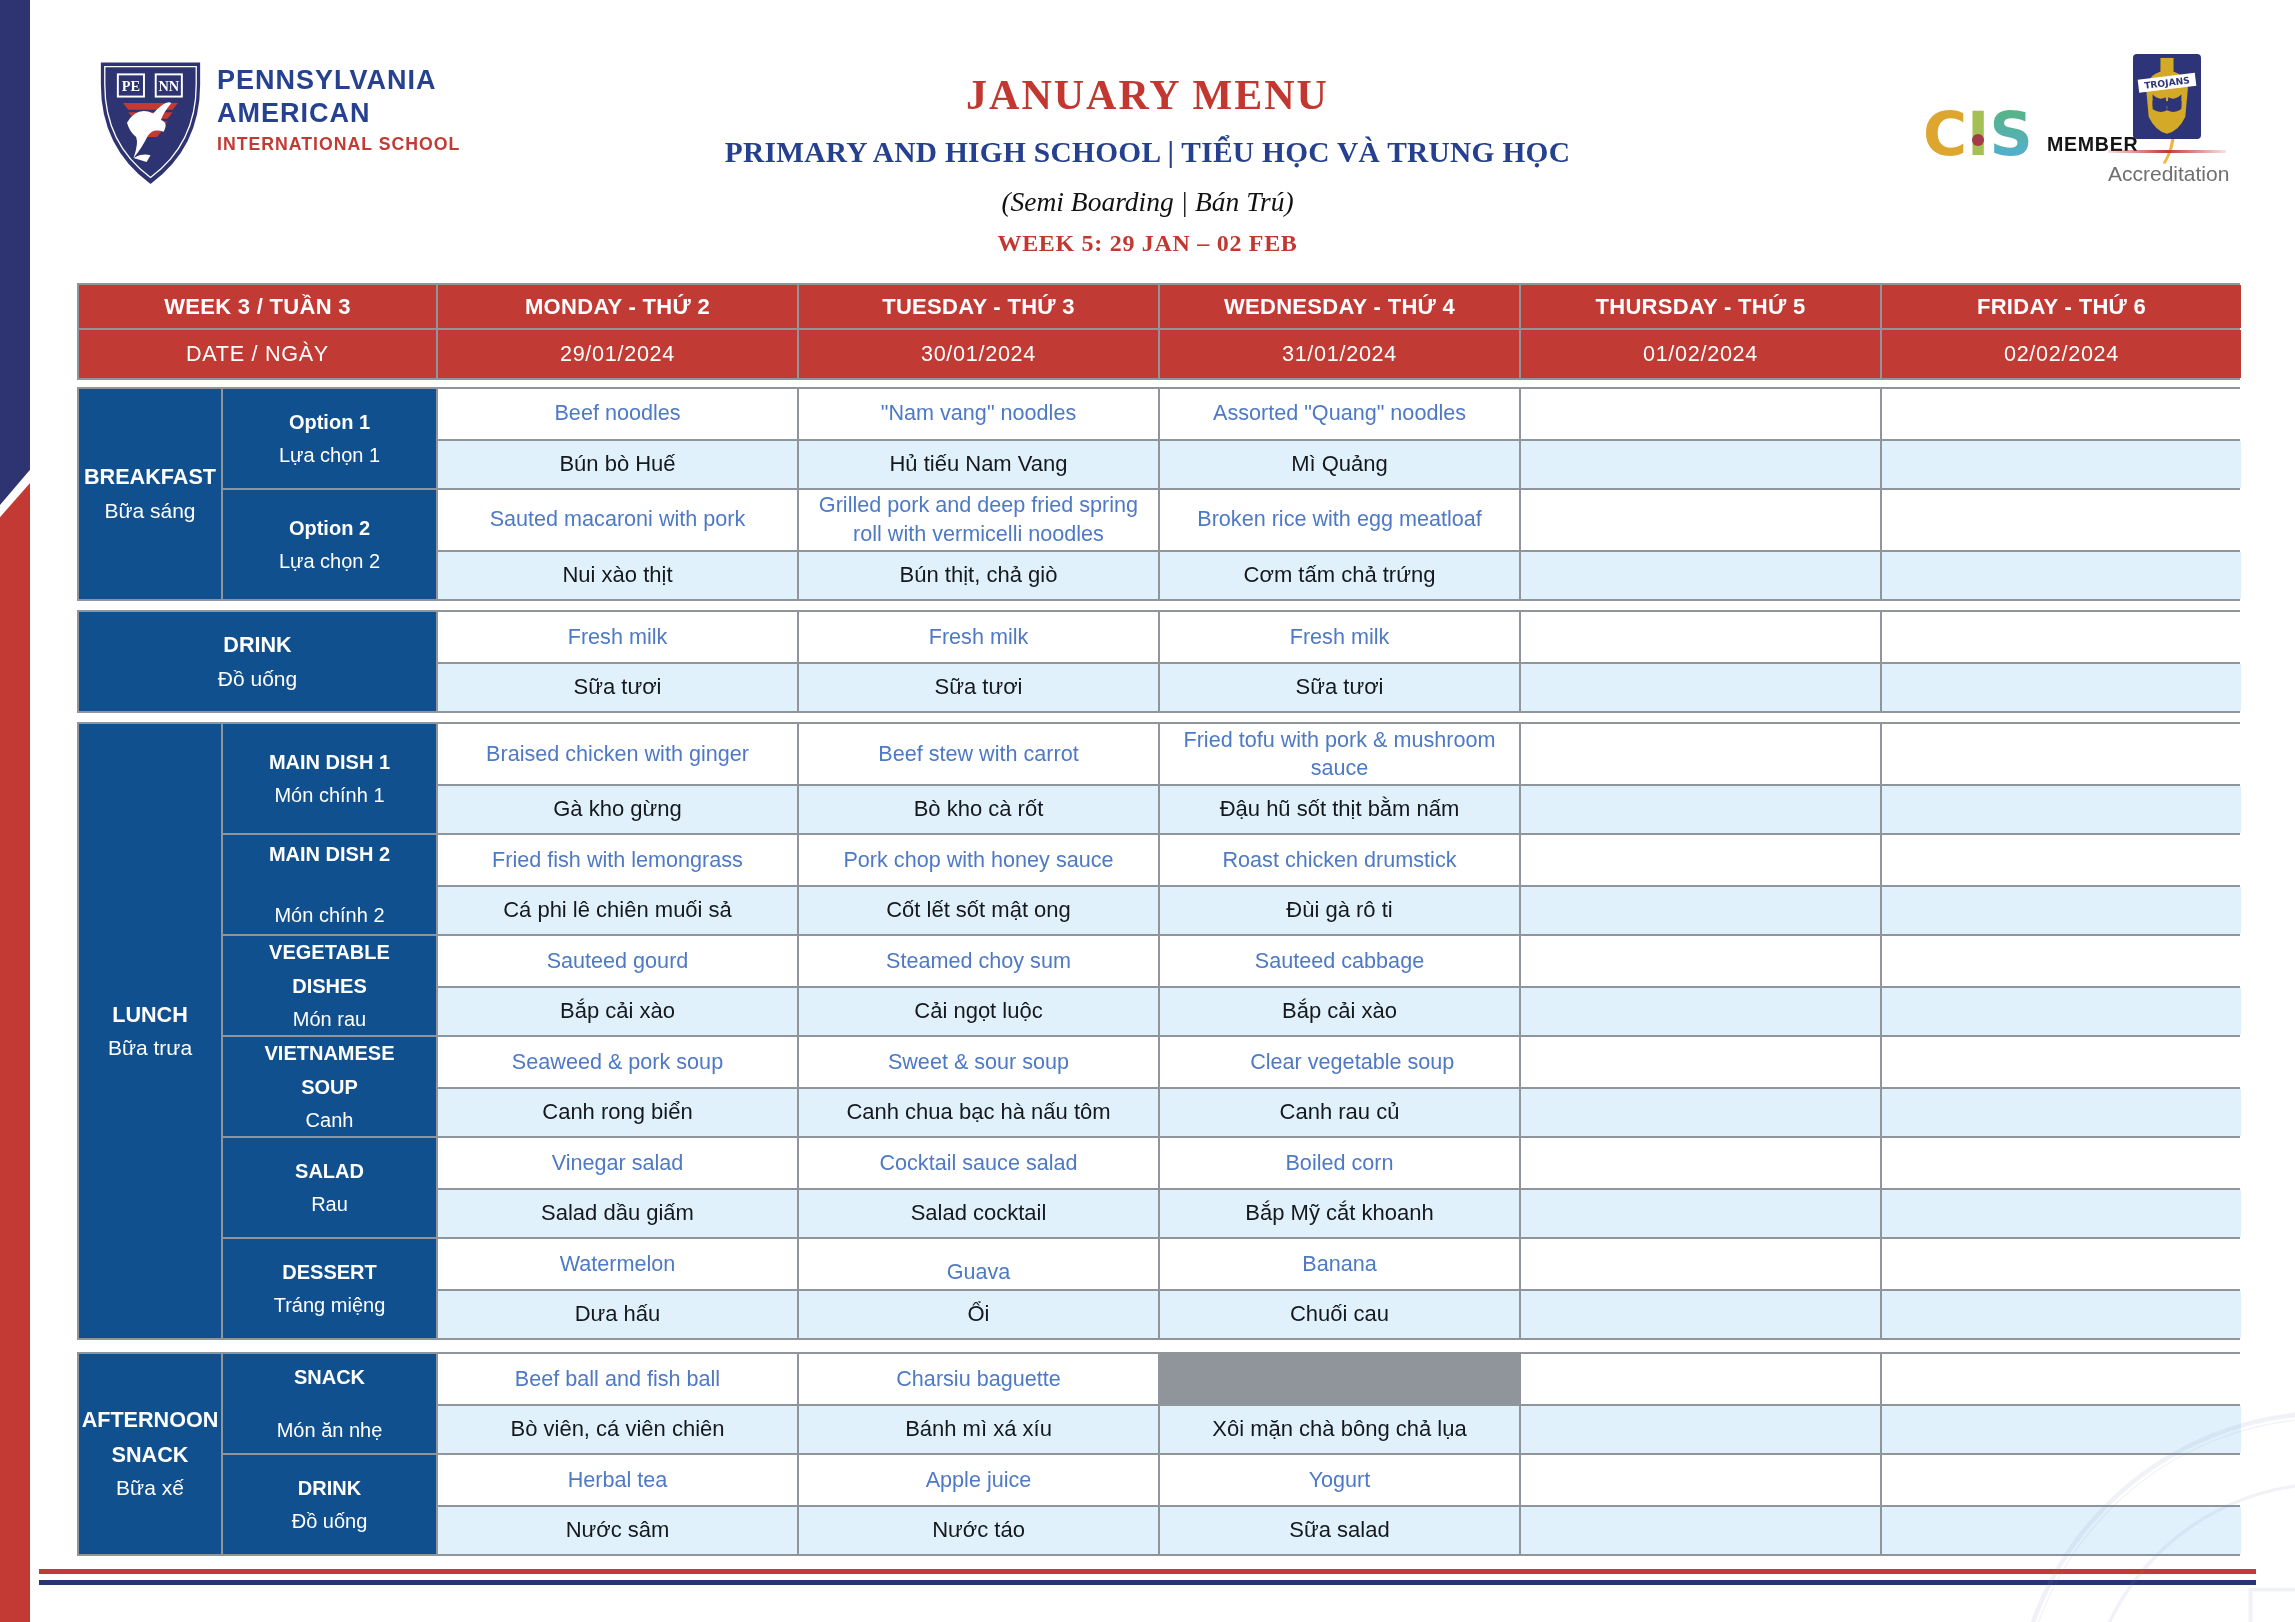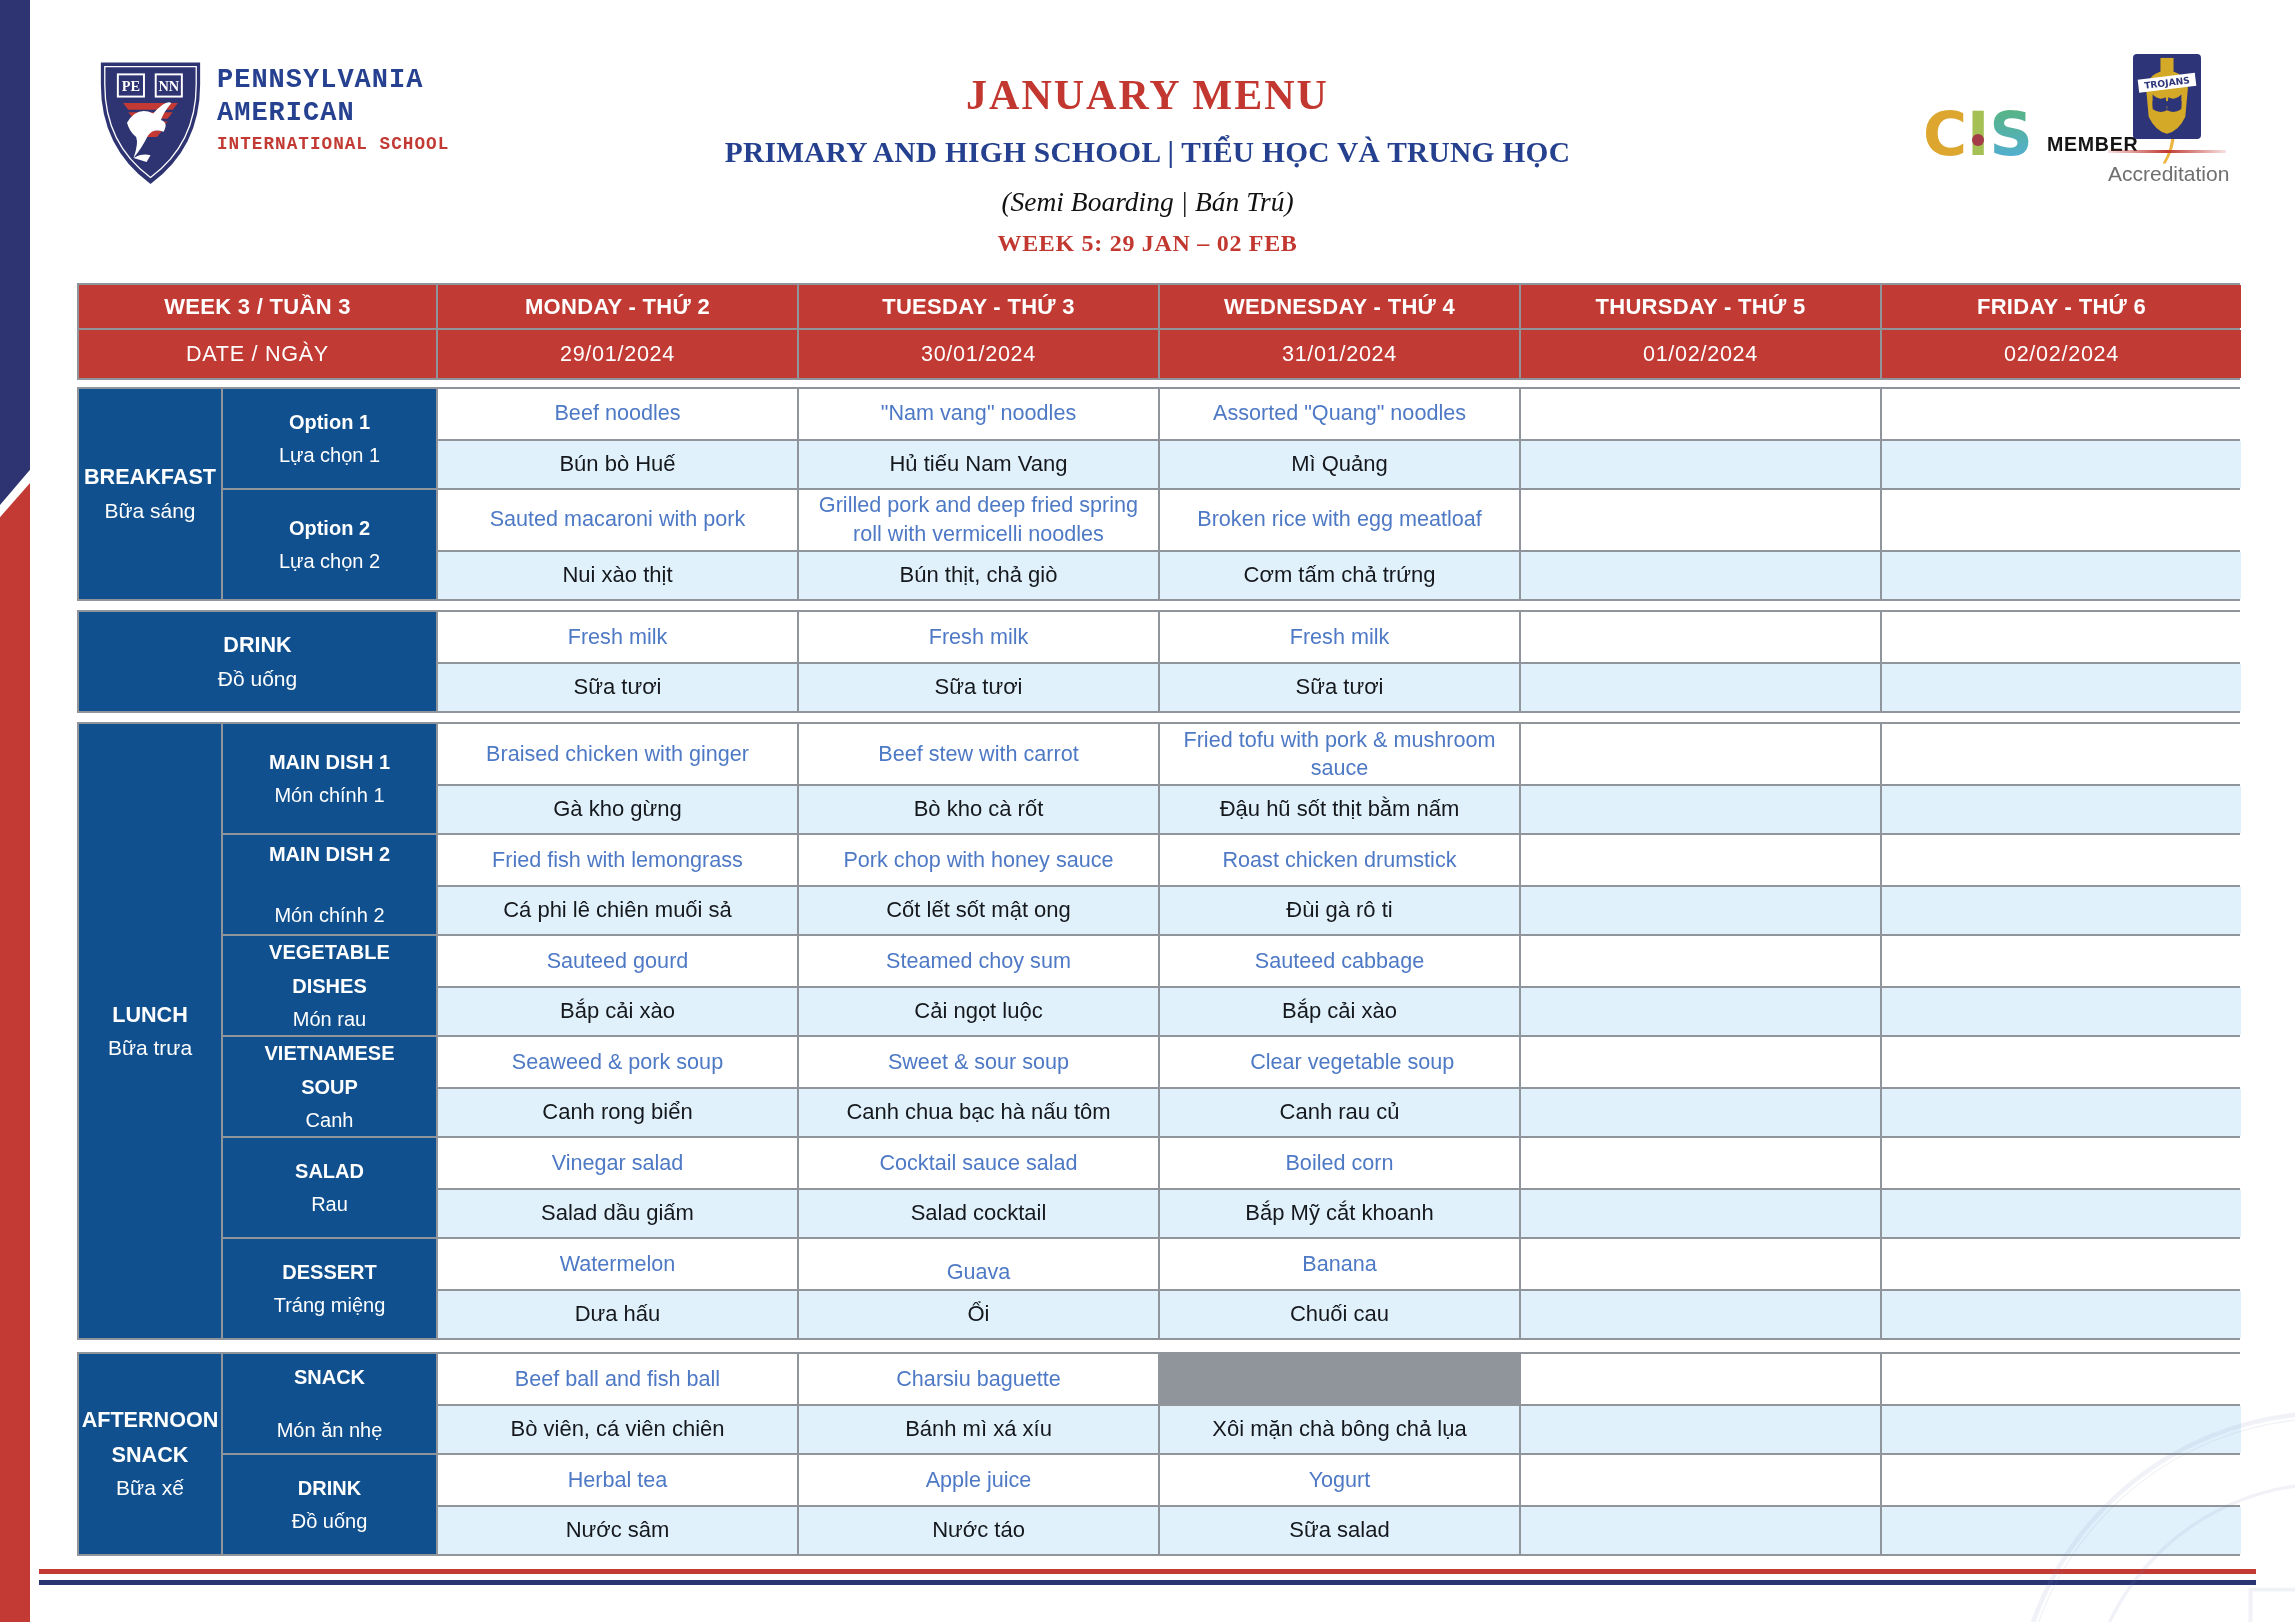--- a/index.html
+++ b/index.html
@@ -9,21 +9,21 @@
     --red:#C23A33; --hdr-red:#C13A33; --navy-cell:#10508E; --ribbon-navy:#2E3371;
     --subtitle:#24408F; --dish:#4E79C5; --vnbg:#E0F1FB; --grid:#8F959B; --ink:#15181D;
   }
   
   .ribbon-navy{position:absolute;left:0;top:0;width:30px;height:505px;background:var(--ribbon-navy);
     clip-path:polygon(0 0,100% 0,100% 93%,0 100%);}
   .ribbon-red{position:absolute;left:0;top:483px;width:30px;height:1140px;background:var(--red);
     clip-path:polygon(0 3%,100% 0,100% 100%,0 100%);}
   
   .school-logo{position:absolute;left:98px;top:60px;}
-  .school-name{position:absolute;left:217px;top:64px;font-family:Liberation Mono, monospace;}
+  .school-name{position:absolute;left:217px;top:64px;font-family:Liberation Sans, sans-serif;}
   .school-name .l1,.school-name .l2{font-size:27px;font-weight:600;letter-spacing:1px;color:#26418F;line-height:1.22;}
   .school-name .l3{font-size:17.7px;font-weight:600;letter-spacing:1px;color:var(--red);margin-top:3.9px;}
   .titles{position:absolute;left:0;top:0;width:2295px;text-align:center;font-family:"Liberation Serif",serif;}
   .title-main{position:absolute;top:71px;width:100%;font-size:42px;font-weight:600;letter-spacing:2px;color:#C2372F;}
   .title-sub{position:absolute;top:136px;width:100%;font-size:29.4px;font-weight:700;letter-spacing:0.3px;color:var(--subtitle);}
   .title-board{position:absolute;top:186px;width:100%;font-size:27.5px;font-style:italic;color:#111;}
   .title-week{position:absolute;top:230px;width:100%;font-size:24px;font-weight:600;letter-spacing:0.7px;color:#C2372F;}
   
   .cis{position:absolute;left:1923px;top:98px;display:flex;align-items:center;}
   .cis .c{font-family:"DejaVu Sans",sans-serif;font-weight:800;font-size:60px;line-height:1;}

